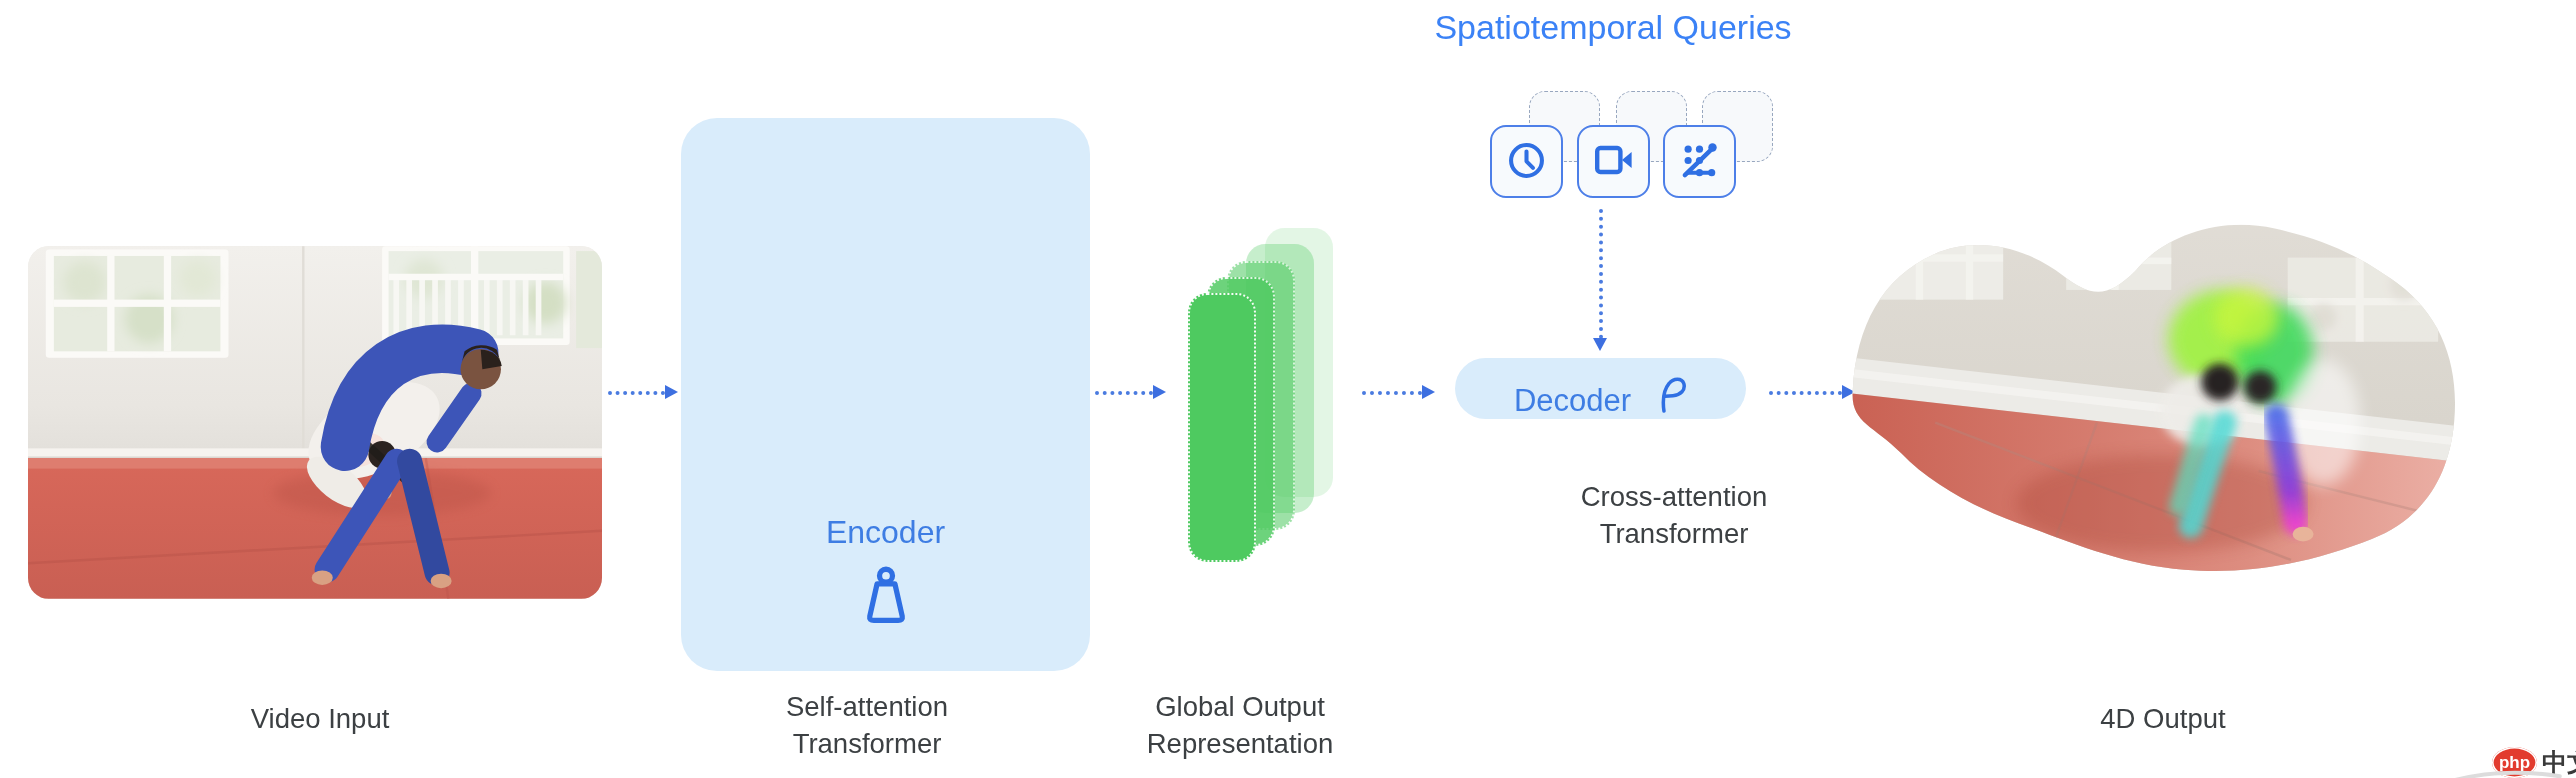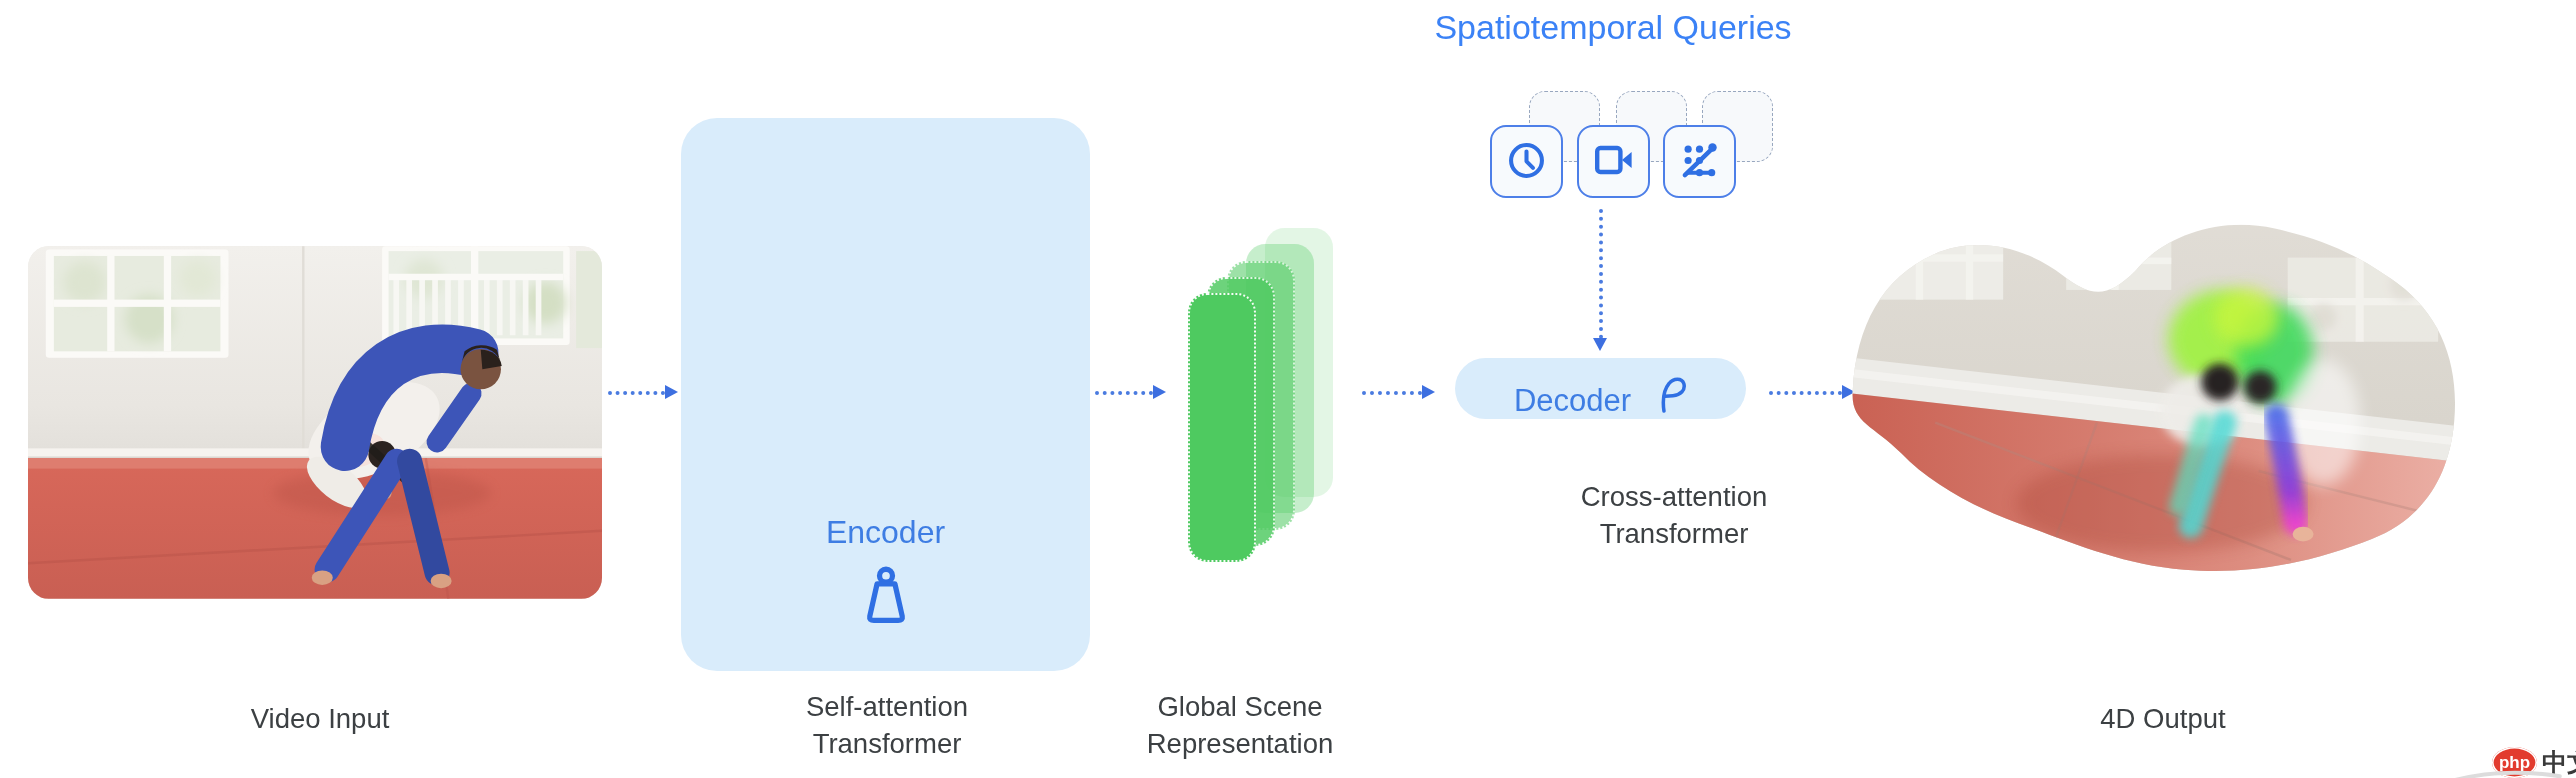--- a/index.html
+++ b/index.html
@@ -262,39 +262,39 @@
 
   <div class="encoder-box">
     <div class="node-label">Encoder</div>
     <span class="weight-wrap">
       <svg width="52" height="60" viewBox="0 0 64 74">
         <circle cx="32" cy="12" r="8" fill="none" stroke="#2f6fe3" stroke-width="6.5"></circle>
         <path d="M21 22 L43 22 L52 62 Q53 67 47 67 L17 67 Q11 67 12 62 Z" fill="none" stroke="#2f6fe3" stroke-width="6.5" stroke-linejoin="round"></path>
       </svg>
     </span>
   </div>
-  <div class="caption" style="left:867px; top:689px;margin-left:20px;">
+  <div class="caption" style="left:867px; top:689px;">
     <div>Self-attention</div>
     <div>Transformer</div>
   </div>
 
   <div class="h-arrow" style="left:1095px; top:384px; width:71px;">
     <div class="line"></div>
     <div class="head"></div>
   </div>
 
   <div>
     <div class="g-card" style="left:1265px; top:228px; opacity:0.16; z-index:1;"></div>
     <div class="g-card" style="left:1246px; top:244px; opacity:0.32; z-index:2;"></div>
     <div class="g-card dotted" style="left:1227px; top:261px; opacity:0.55; z-index:3;"></div>
     <div class="g-card dotted" style="left:1207px; top:277px; opacity:0.82; z-index:4;"></div>
     <div class="g-card dotted" style="left:1188px; top:293px; opacity:1; z-index:5;"></div>
   </div>
   <div class="caption" style="left:1240px; top:689px;">
-    <div>Global Scene</div>
+    <div>Global Output</div>
     <div>Representation</div>
   </div>
 
   <div class="h-arrow" style="left:1362px; top:384px; width:73px;">
     <div class="line"></div>
     <div class="head"></div>
   </div>
 
   <div class="queries-title">Spatiotemporal Queries</div>
 

